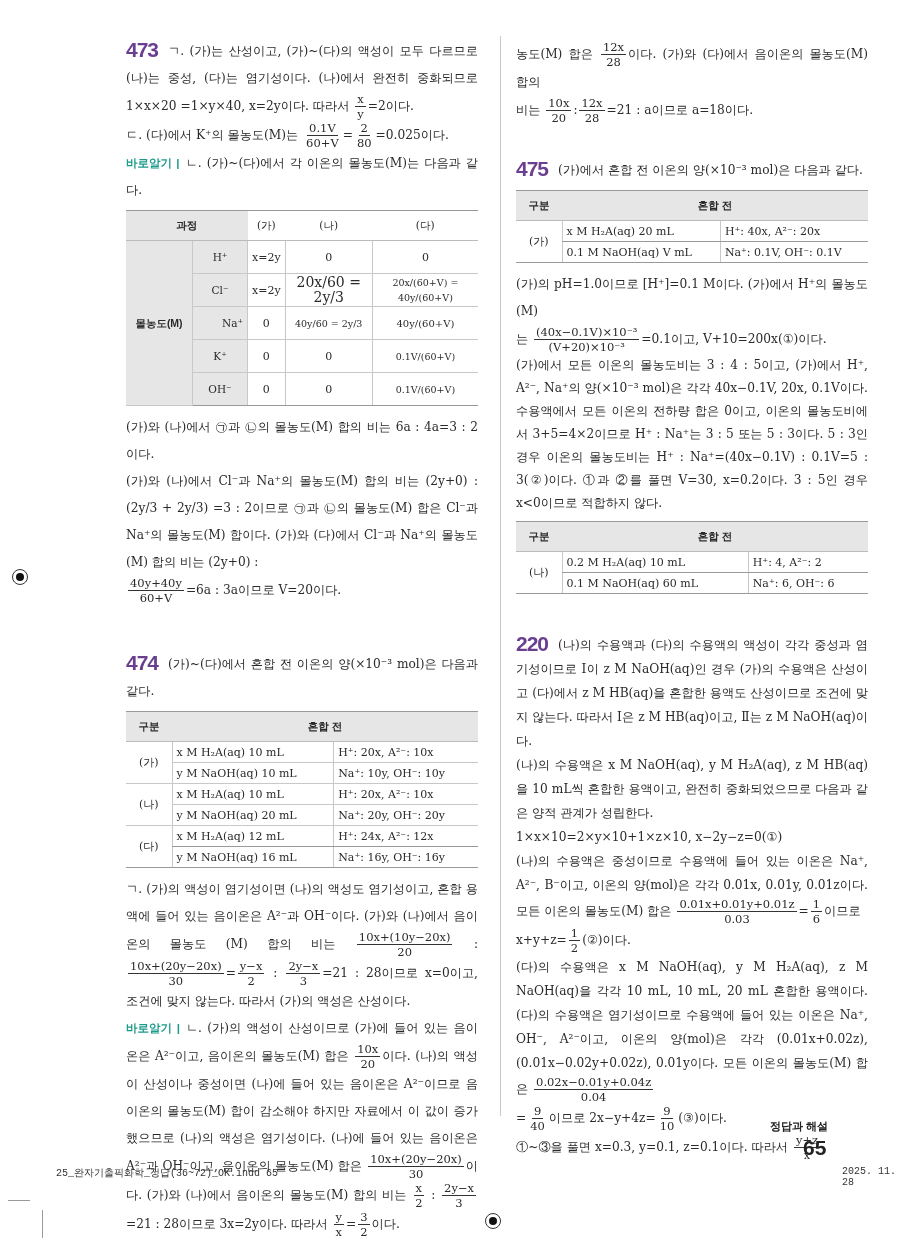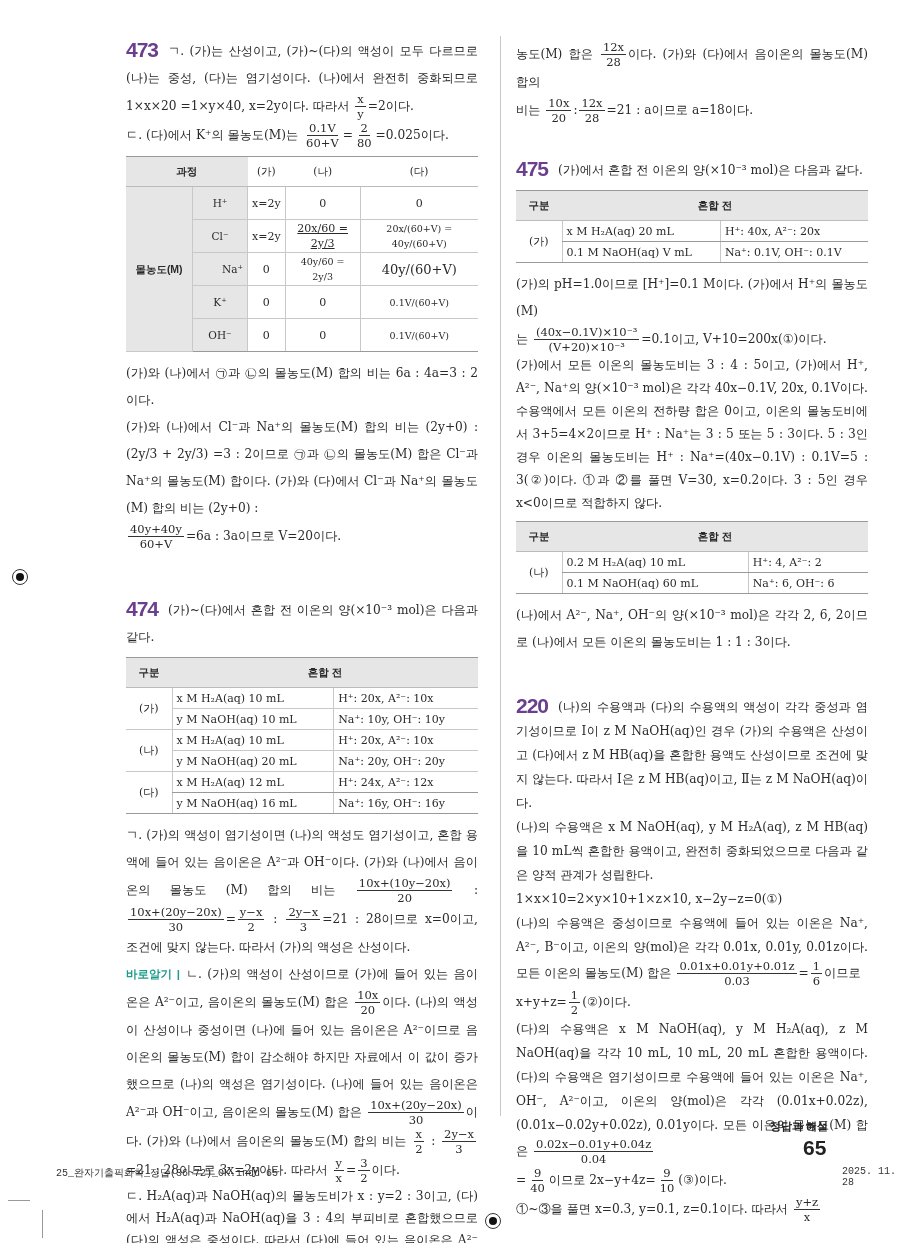--- a/index.html
+++ b/index.html
@@ -54,47 +54,50 @@
     <p class="p">
       <span>ㄷ. (다)에서 K⁺의 몰농도(M)는</span>
       <span class="frac">
           <span class="n">0.1V</span>
           <span class="d">60+V</span>
         </span><span>=</span><span class="frac">
           <span class="n">2</span>
           <span class="d">80</span>
         </span><span>=0.025이다.</span>
     </p>
+    <p class="p">
+      <span class="label">바로알기 |</span><span>ㄴ. (가)~(다)에서 각 이온의 몰농도(M)는 다음과 같다.</span>
+    </p>
 
     <table class="t1">
       <tbody>
           <tr>
         <th colspan="2">과정</th>
         <th style="font-family:'DejaVu Serif',serif;font-weight:normal;background:#fff;">(가)</th>
         <th style="font-family:'DejaVu Serif',serif;font-weight:normal;background:#fff;">(나)</th>
         <th style="font-family:'DejaVu Serif',serif;font-weight:normal;background:#fff;">(다)</th>
       </tr>
       <tr>
         <td class="first gray" rowspan="5" style="width:58px;">몰농도(M)</td>
         <td class="c gray" style="font-family:'DejaVu Serif',serif;font-weight:normal;width:30px;">H⁺</td>
         <td class="c short">x=2y</td>
         <td class="c short">0</td>
         <td class="c short">0</td>
       </tr>
       <tr>
         <td class="c gray" style="font-family:'DejaVu Serif',serif;font-weight:normal;">Cl⁻</td>
         <td class="c">x=2y</td>
-        <td class="c" style="font-size:11px;text-decoration:underline;">20x/60 = 2y/3</td>
+        <td class="c" style="font-size:14px;">20x/60 = 2y/3</td>
         <td class="c" style="font-size:9.5px;">20x/(60+V) = 40y/(60+V)</td>
       </tr>
       <tr>
         <td class="c gray" style="font-family:'DejaVu Serif',serif;font-weight:normal;padding-left:29px;">Na⁺</td>
         <td class="c">0</td>
         <td class="c" style="font-size:9.5px;">40y/60 = 2y/3</td>
-        <td class="c" style="font-size:13px;">40y/(60+V)</td>
+        <td class="c" style="font-size:10px;">40y/(60+V)</td>
       </tr>
       <tr>
         <td class="c gray" style="font-family:'DejaVu Serif',serif;font-weight:normal;">K⁺</td>
         <td class="c">0</td>
         <td class="c">0</td>
         <td class="c" style="font-size:9.5px;">0.1V/(60+V)</td>
       </tr>
       <tr class="last">
         <td class="c gray" style="font-family:'DejaVu Serif',serif;font-weight:normal;">OH⁻</td>
         <td class="c">0</td>
@@ -261,21 +264,20 @@
             <td class="first" rowspan="2">(나)</td>
             <td>0.2 M H₂A(aq) 10 mL</td>
             <td>H⁺: 4, A²⁻: 2</td>
           </tr>
       <tr class="last">
             <td>0.1 M NaOH(aq) 60 mL</td>
             <td>Na⁺: 6, OH⁻: 6</td>
           </tr>
     </tbody>
       </table>
-    <p class="p">(나)에서 A²⁻, Na⁺, OH⁻의 양(×10⁻³ mol)은 각각 2, 6, 2이므로 (나)에서 모든 이온의 몰농도비는 1 : 1 : 3이다.</p>
   </div>
 
   <div style="margin-top:38px;">
     <p class="p" style="line-height:24px;">
       <span class="qnum">220</span><span>(나)의 수용액과 (다)의 수용액의 액성이 각각 중성과 염기성이므로 Ⅰ이 z M NaOH(aq)인 경우 (가)의 수용액은 산성이고 (다)에서 z M HB(aq)을 혼합한 용액도 산성이므로 조건에 맞지 않는다. 따라서 Ⅰ은 z M HB(aq)이고, Ⅱ는 z M NaOH(aq)이다.</span>
     </p>
     <p class="p" style="line-height:24px;">(나)의 수용액은 x M NaOH(aq), y M H₂A(aq), z M HB(aq)을 10 mL씩 혼합한 용액이고, 완전히 중화되었으므로 다음과 같은 양적 관계가 성립한다.</p>
     <p class="p" style="line-height:24px;">1×x×10=2×y×10+1×z×10, x−2y−z=0(①)</p>
     <p class="p" style="line-height:24px;">
       <span>(나)의 수용액은 중성이므로 수용액에 들어 있는 이온은 Na⁺, A²⁻, B⁻이고, 이온의 양(mol)은 각각 0.01x, 0.01y, 0.01z이다. 모든 이온의 몰농도(M) 합은</span>

